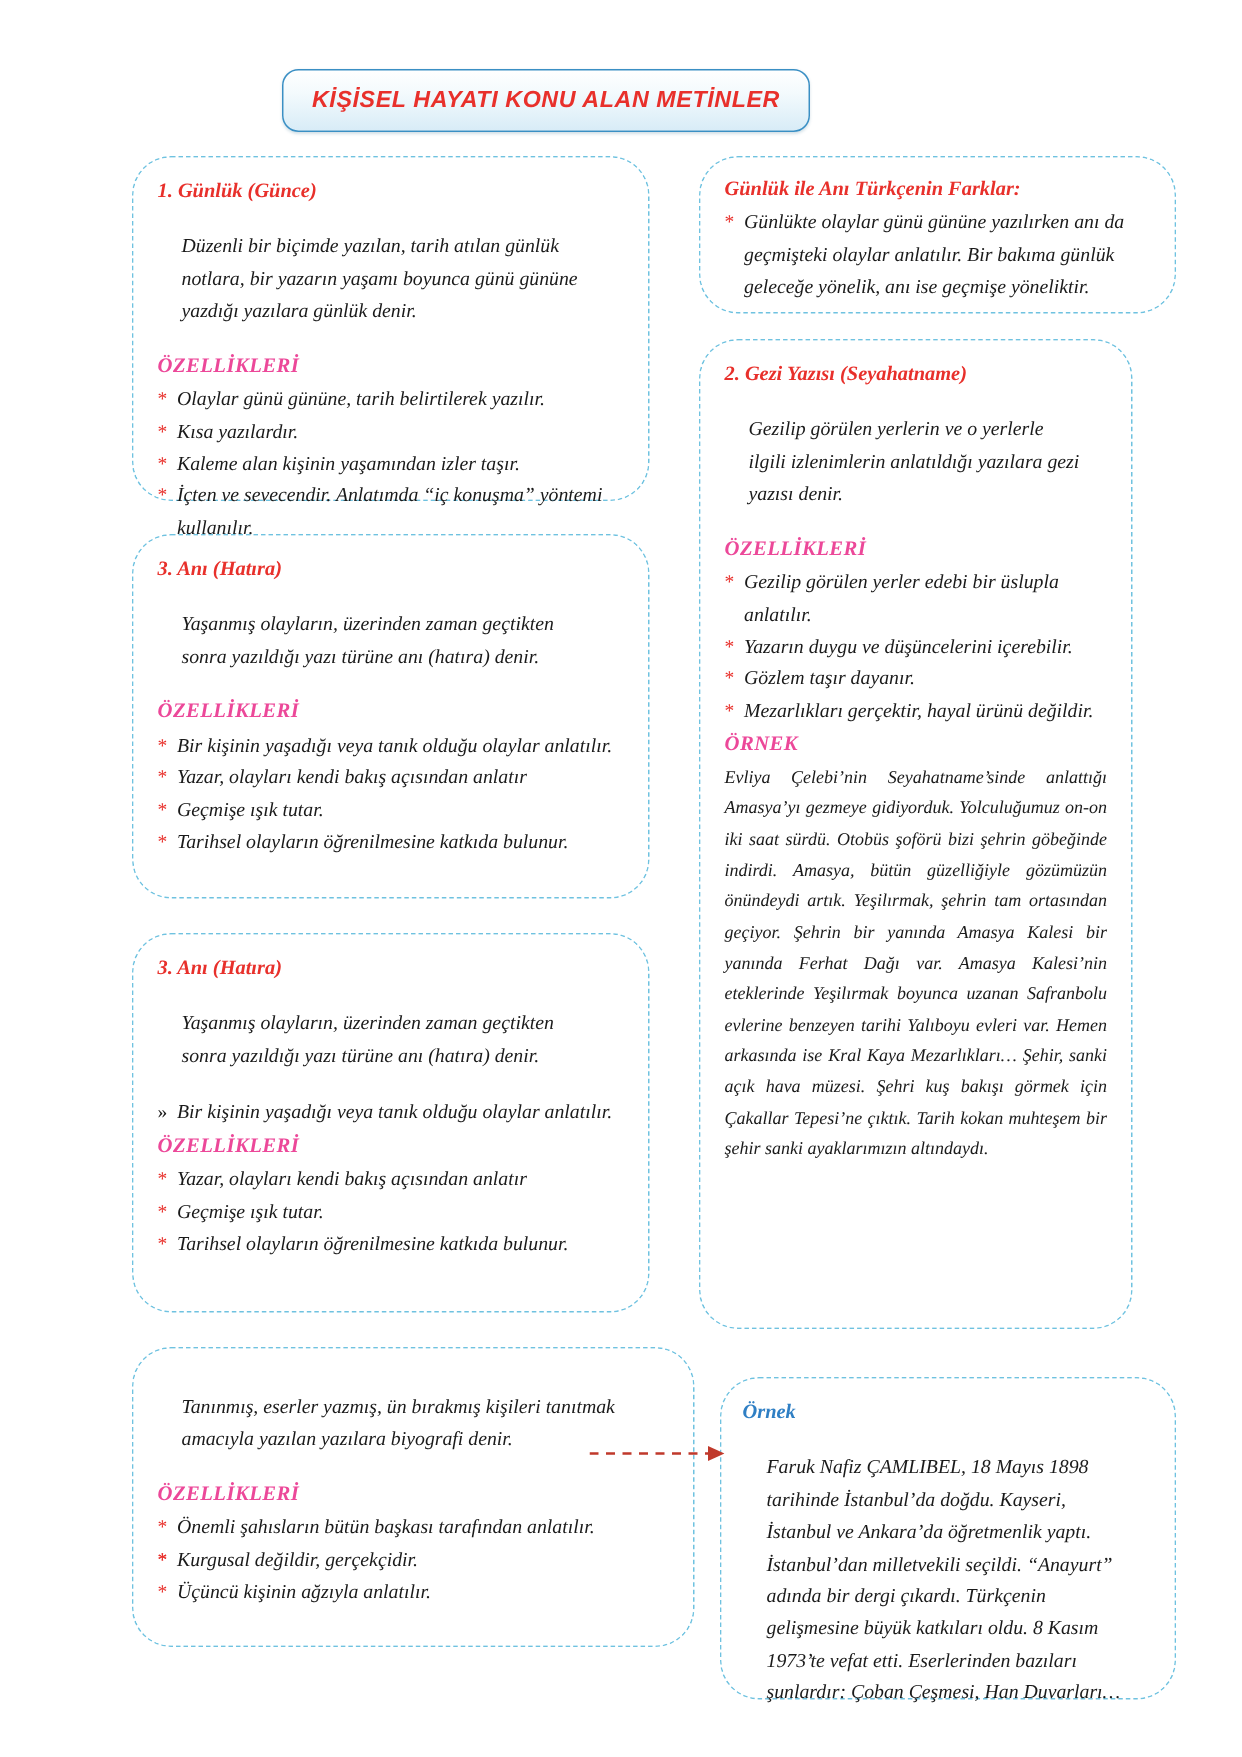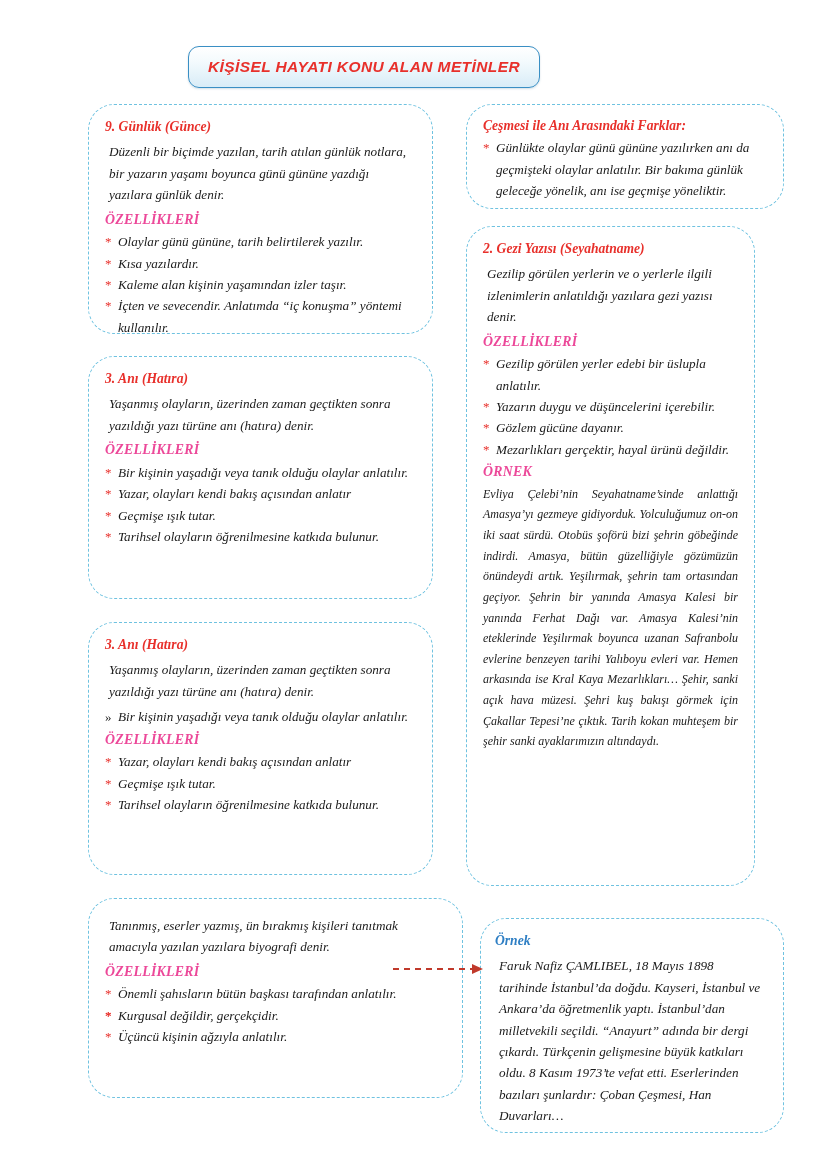--- a/index.html
+++ b/index.html
@@ -76,21 +76,21 @@
     margin: 0 0 2px 0;
     color: #2f7fc4;
     font-family: "Liberation Serif", serif;
     font-style: italic;
     font-weight: bold;
     font-size: 13.6px;
     line-height: 1.5;
   }
 
   p.para {
-    margin: 4px;
+    margin: 16px;
     font-family: "Liberation Serif", serif;
     font-style: italic;
     font-size: 13.2px;
     line-height: 1.62;
     color: #1a1a1a;
   }
   p.para-just {
     margin: 0;
     font-family: "Liberation Serif", serif;
     font-style: italic;
@@ -139,46 +139,46 @@
 </head>
 <body>
 
 <div id="banner-wrap">
   <div id="banner">
     <span id="banner-text">KİŞİSEL HAYATI KONU ALAN METİNLER</span>
   </div>
 </div>
 
 <div class="card" style="left:88px; top:104px; width:345px; height:230px;">
-  <h3 class="h-red">9. Günlük (Günce)</h3>
+  <h3 class="h-red">1. Günlük (Günce)</h3>
   <p class="para">Düzenli bir biçimde yazılan, tarih atılan günlük notlara, bir yazarın yaşamı boyunca günü gününe yazdığı yazılara günlük denir.</p>
   <h3 class="h-caps">ÖZELLİKLERİ</h3>
   <ul class="bullets">
     <li><span class="bl">*</span><span>Olaylar günü gününe, tarih belirtilerek yazılır.</span></li>
     <li><span class="bl">*</span><span>Kısa yazılardır.</span></li>
     <li><span class="bl">*</span><span>Kaleme alan kişinin yaşamından izler taşır.</span></li>
     <li><span class="bl">*</span><span>İçten ve sevecendir. Anlatımda “iç konuşma” yöntemi kullanılır.</span></li>
   </ul>
 </div>
 
 <div class="card" style="left:466px; top:104px; width:318px; height:105px; padding-top:11px;">
-  <h3 class="h-red">Çeşmesi ile Anı Arasındaki Farklar:</h3>
+  <h3 class="h-red">Günlük ile Anı Türkçenin Farklar:</h3>
   <ul class="bullets">
     <li><span class="bl">*</span><span>Günlükte olaylar günü gününe yazılırken anı da geçmişteki olaylar anlatılır. Bir bakıma günlük geleceğe yönelik, anı ise geçmişe yöneliktir.</span></li>
   </ul>
 </div>
 
 <div class="card" style="left:466px; top:226px; width:289px; height:660px;">
   <h3 class="h-red">2. Gezi Yazısı (Seyahatname)</h3>
   <p class="para">Gezilip görülen yerlerin ve o yerlerle ilgili izlenimlerin anlatıldığı yazılara gezi yazısı denir.</p>
   <h3 class="h-caps">ÖZELLİKLERİ</h3>
   <ul class="bullets">
     <li><span class="bl">*</span><span>Gezilip görülen yerler edebi bir üslupla anlatılır.</span></li>
     <li><span class="bl">*</span><span>Yazarın duygu ve düşüncelerini içerebilir.</span></li>
-    <li><span class="bl">*</span><span>Gözlem gücüne dayanır.</span></li>
+    <li><span class="bl">*</span><span>Gözlem taşır dayanır.</span></li>
     <li><span class="bl">*</span><span>Mezarlıkları gerçektir, hayal ürünü değildir.</span></li>
   </ul>
   <h3 class="h-caps">ÖRNEK</h3>
   <p class="para-just">Evliya Çelebi’nin Seyahatname’sinde anlattığı Amasya’yı gezmeye gidiyorduk. Yolculuğumuz on-on iki saat sürdü. Otobüs şoförü bizi şehrin göbeğinde indirdi. Amasya, bütün güzelliğiyle gözümüzün önündeydi artık. Yeşilırmak, şehrin tam ortasından geçiyor. Şehrin bir yanında Amasya Kalesi bir yanında Ferhat Dağı var. Amasya Kalesi’nin eteklerinde Yeşilırmak boyunca uzanan Safranbolu evlerine benzeyen tarihi Yalıboyu evleri var. Hemen arkasında ise Kral Kaya Mezarlıkları… Şehir, sanki açık hava müzesi. Şehri kuş bakışı görmek için Çakallar Tepesi’ne çıktık. Tarih kokan muhteşem bir şehir sanki ayaklarımızın altındaydı.</p>
 </div>
 
 <div class="card" style="left:88px; top:356px; width:345px; height:243px;">
   <h3 class="h-red">3. Anı (Hatıra)</h3>
   <p class="para">Yaşanmış olayların, üzerinden zaman geçtikten sonra yazıldığı yazı türüne anı (hatıra) denir.</p>
   <h3 class="h-caps">ÖZELLİKLERİ</h3>

